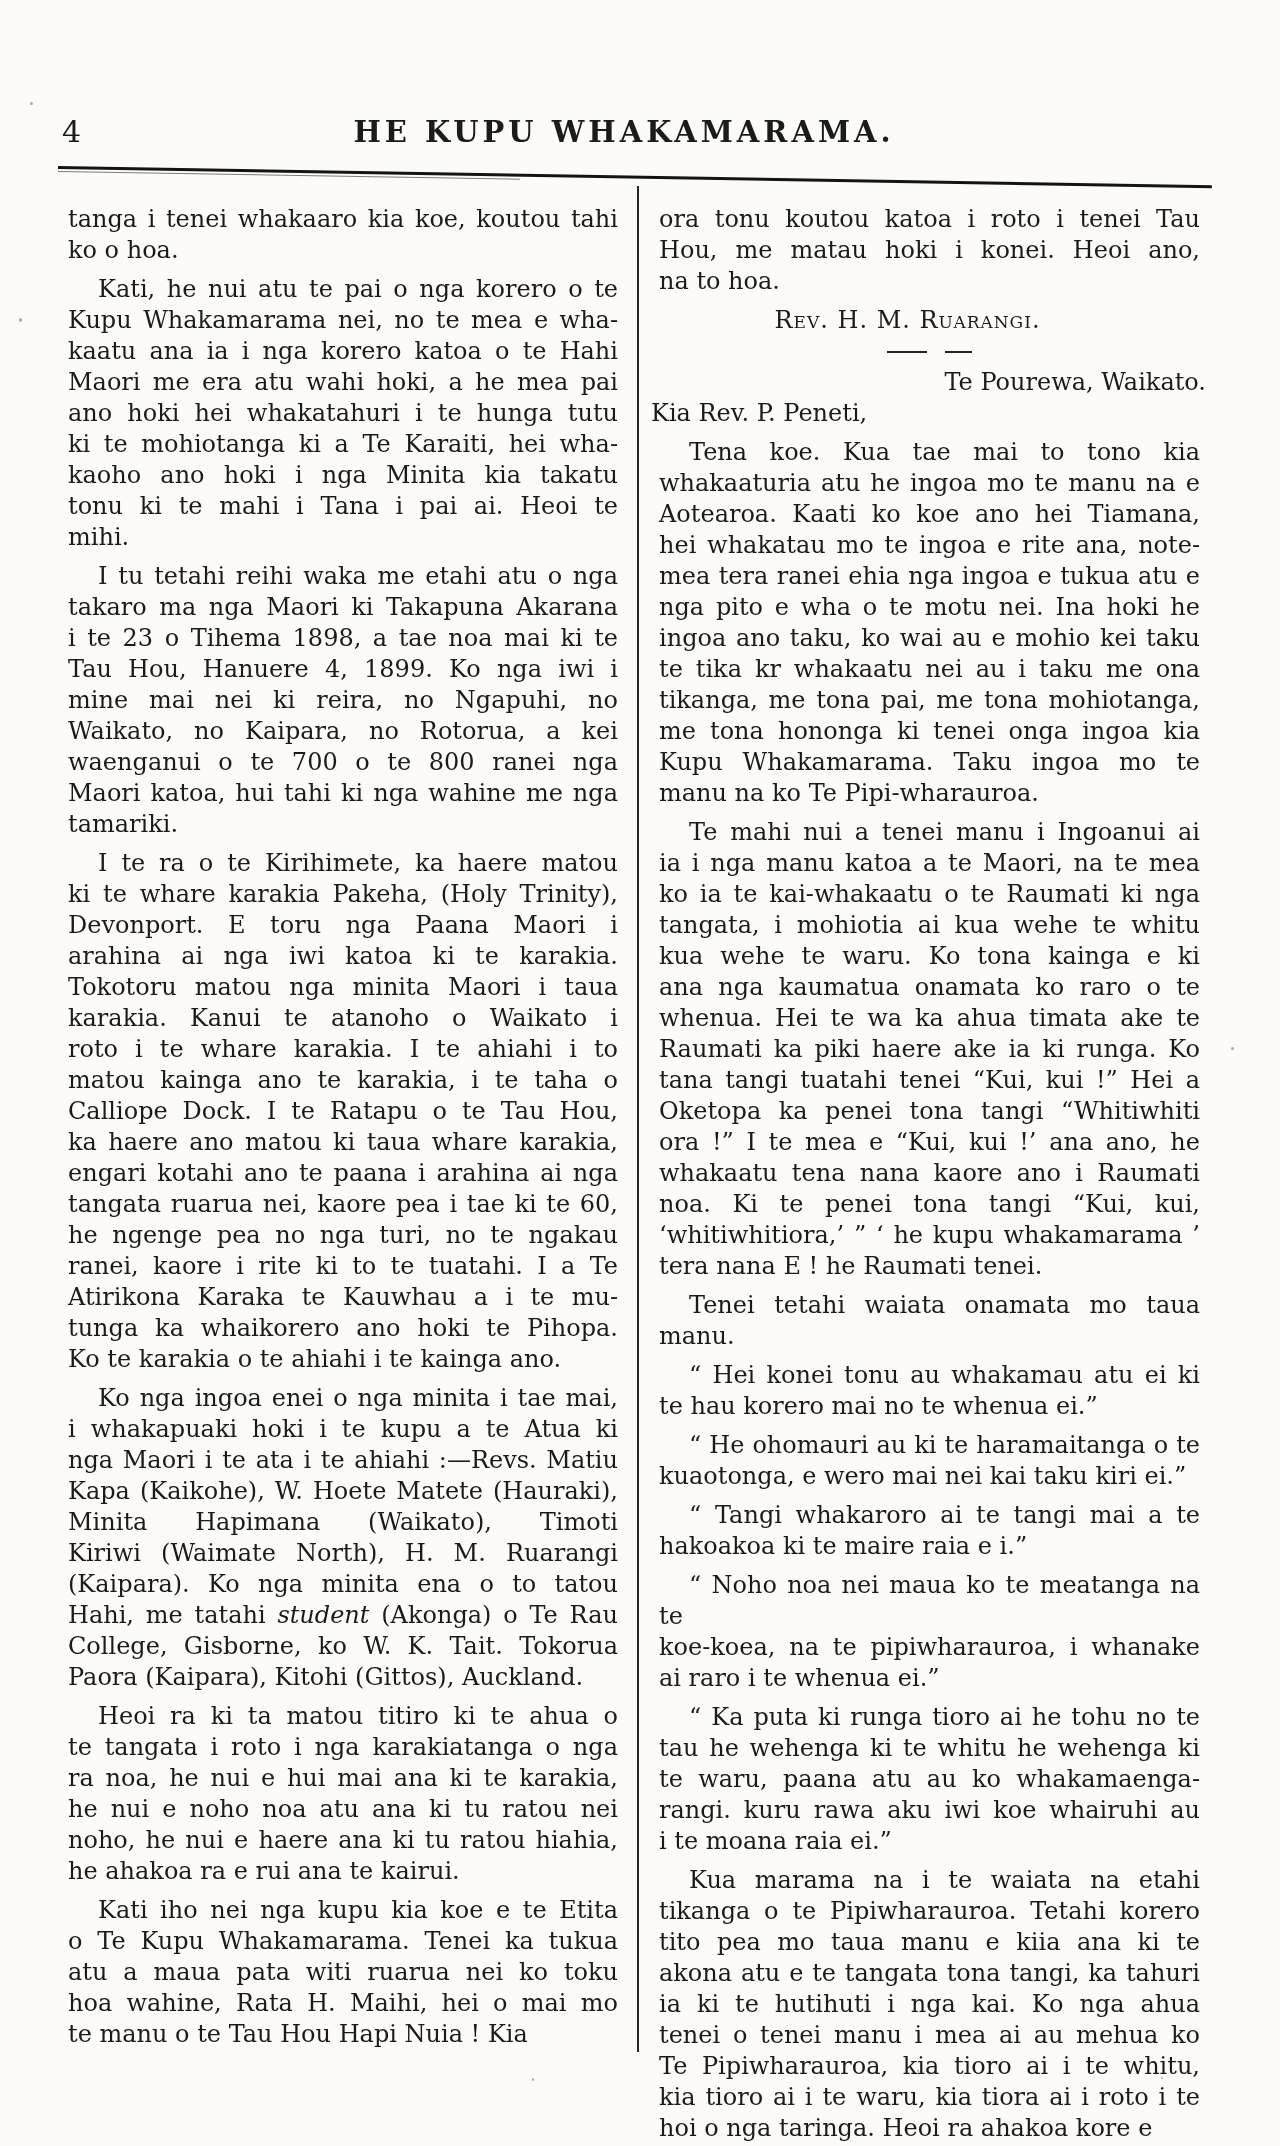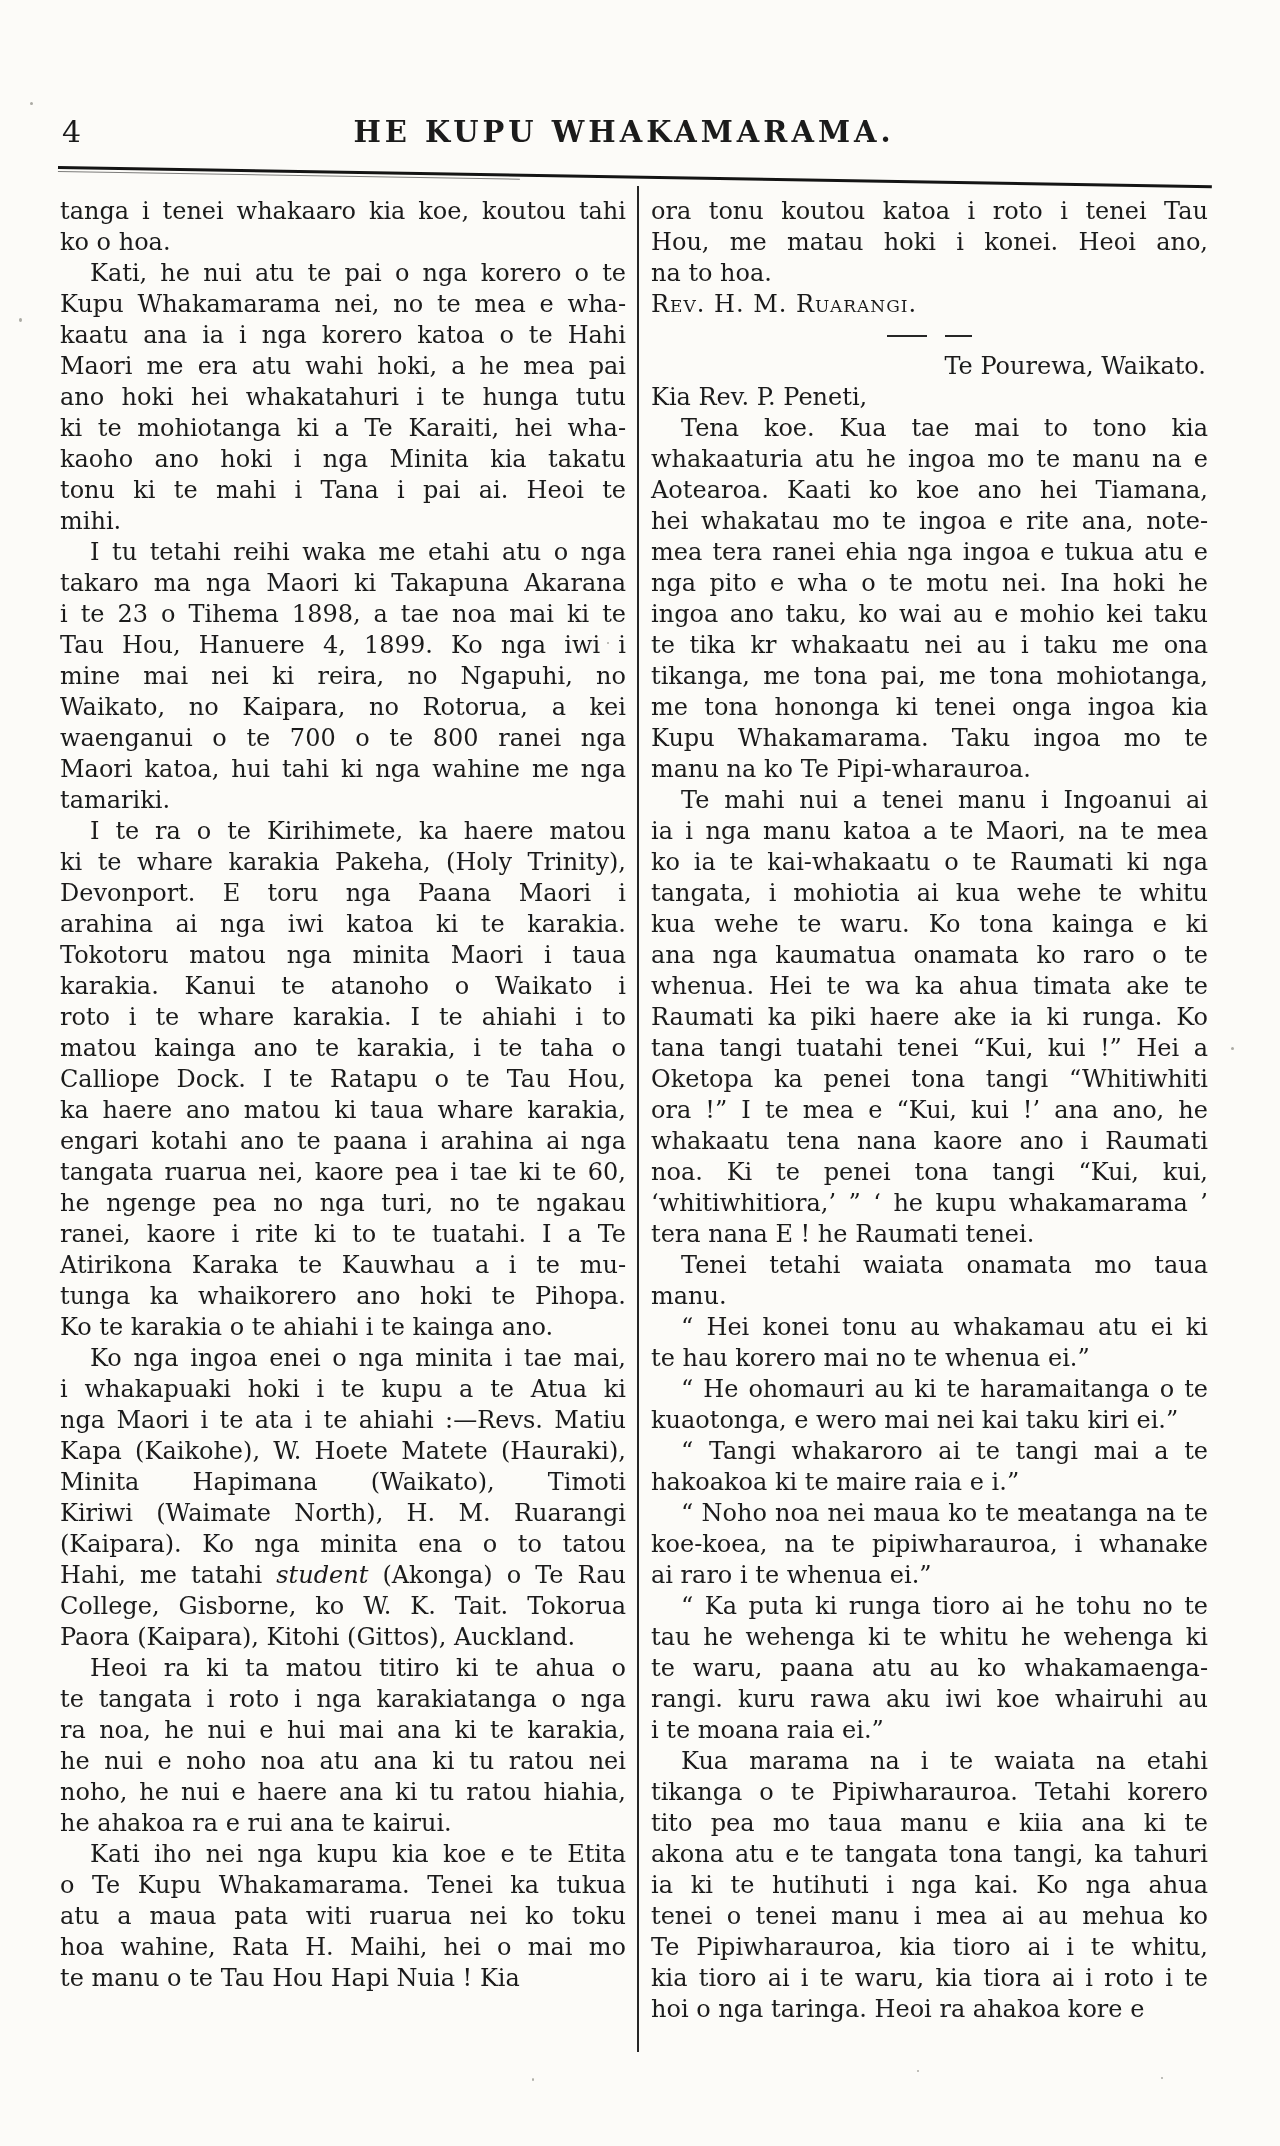--- a/index.html
+++ b/index.html
@@ -41,29 +41,29 @@
     position: absolute; left: 637px; top: 186px; width: 2px; height: 1866px;
     background: #262626;
   }
   .col {
     position: absolute; top: 196px;
     font-size: 24px; line-height: 31px;
   }
   .col-left  { left: 60px;  width: 566px; }
   .col-right { left: 651px; width: 557px; }
 
-  .para { margin: 0; }
+  .para { margin: 8px; }
   .line { text-align: justify; text-align-last: justify; }
   .line.last { text-align-last: left; }
   .para.indent .line:first-child { text-indent: 30px; }
   .line i { }
 
   
   .signature {
-    text-align: left; padding-right: 44px; 
+    text-align: center; padding-right: 44px; 
     font-variant: small-caps; letter-spacing: 1px; line-height: 31px;
   }
   .dashes {
     height: 31px; display: flex; justify-content: center;
     align-items: center; gap: 18px;
   }
   .dashes .dash-long  { width: 40px; height: 2px; background: #262626; }
   .dashes .dash-short { width: 27px; height: 2px; background: #262626; }
   .dateline { text-align: right; padding-right: 2px; line-height: 31px; }
   .salutation { text-align: left; line-height: 31px; }

